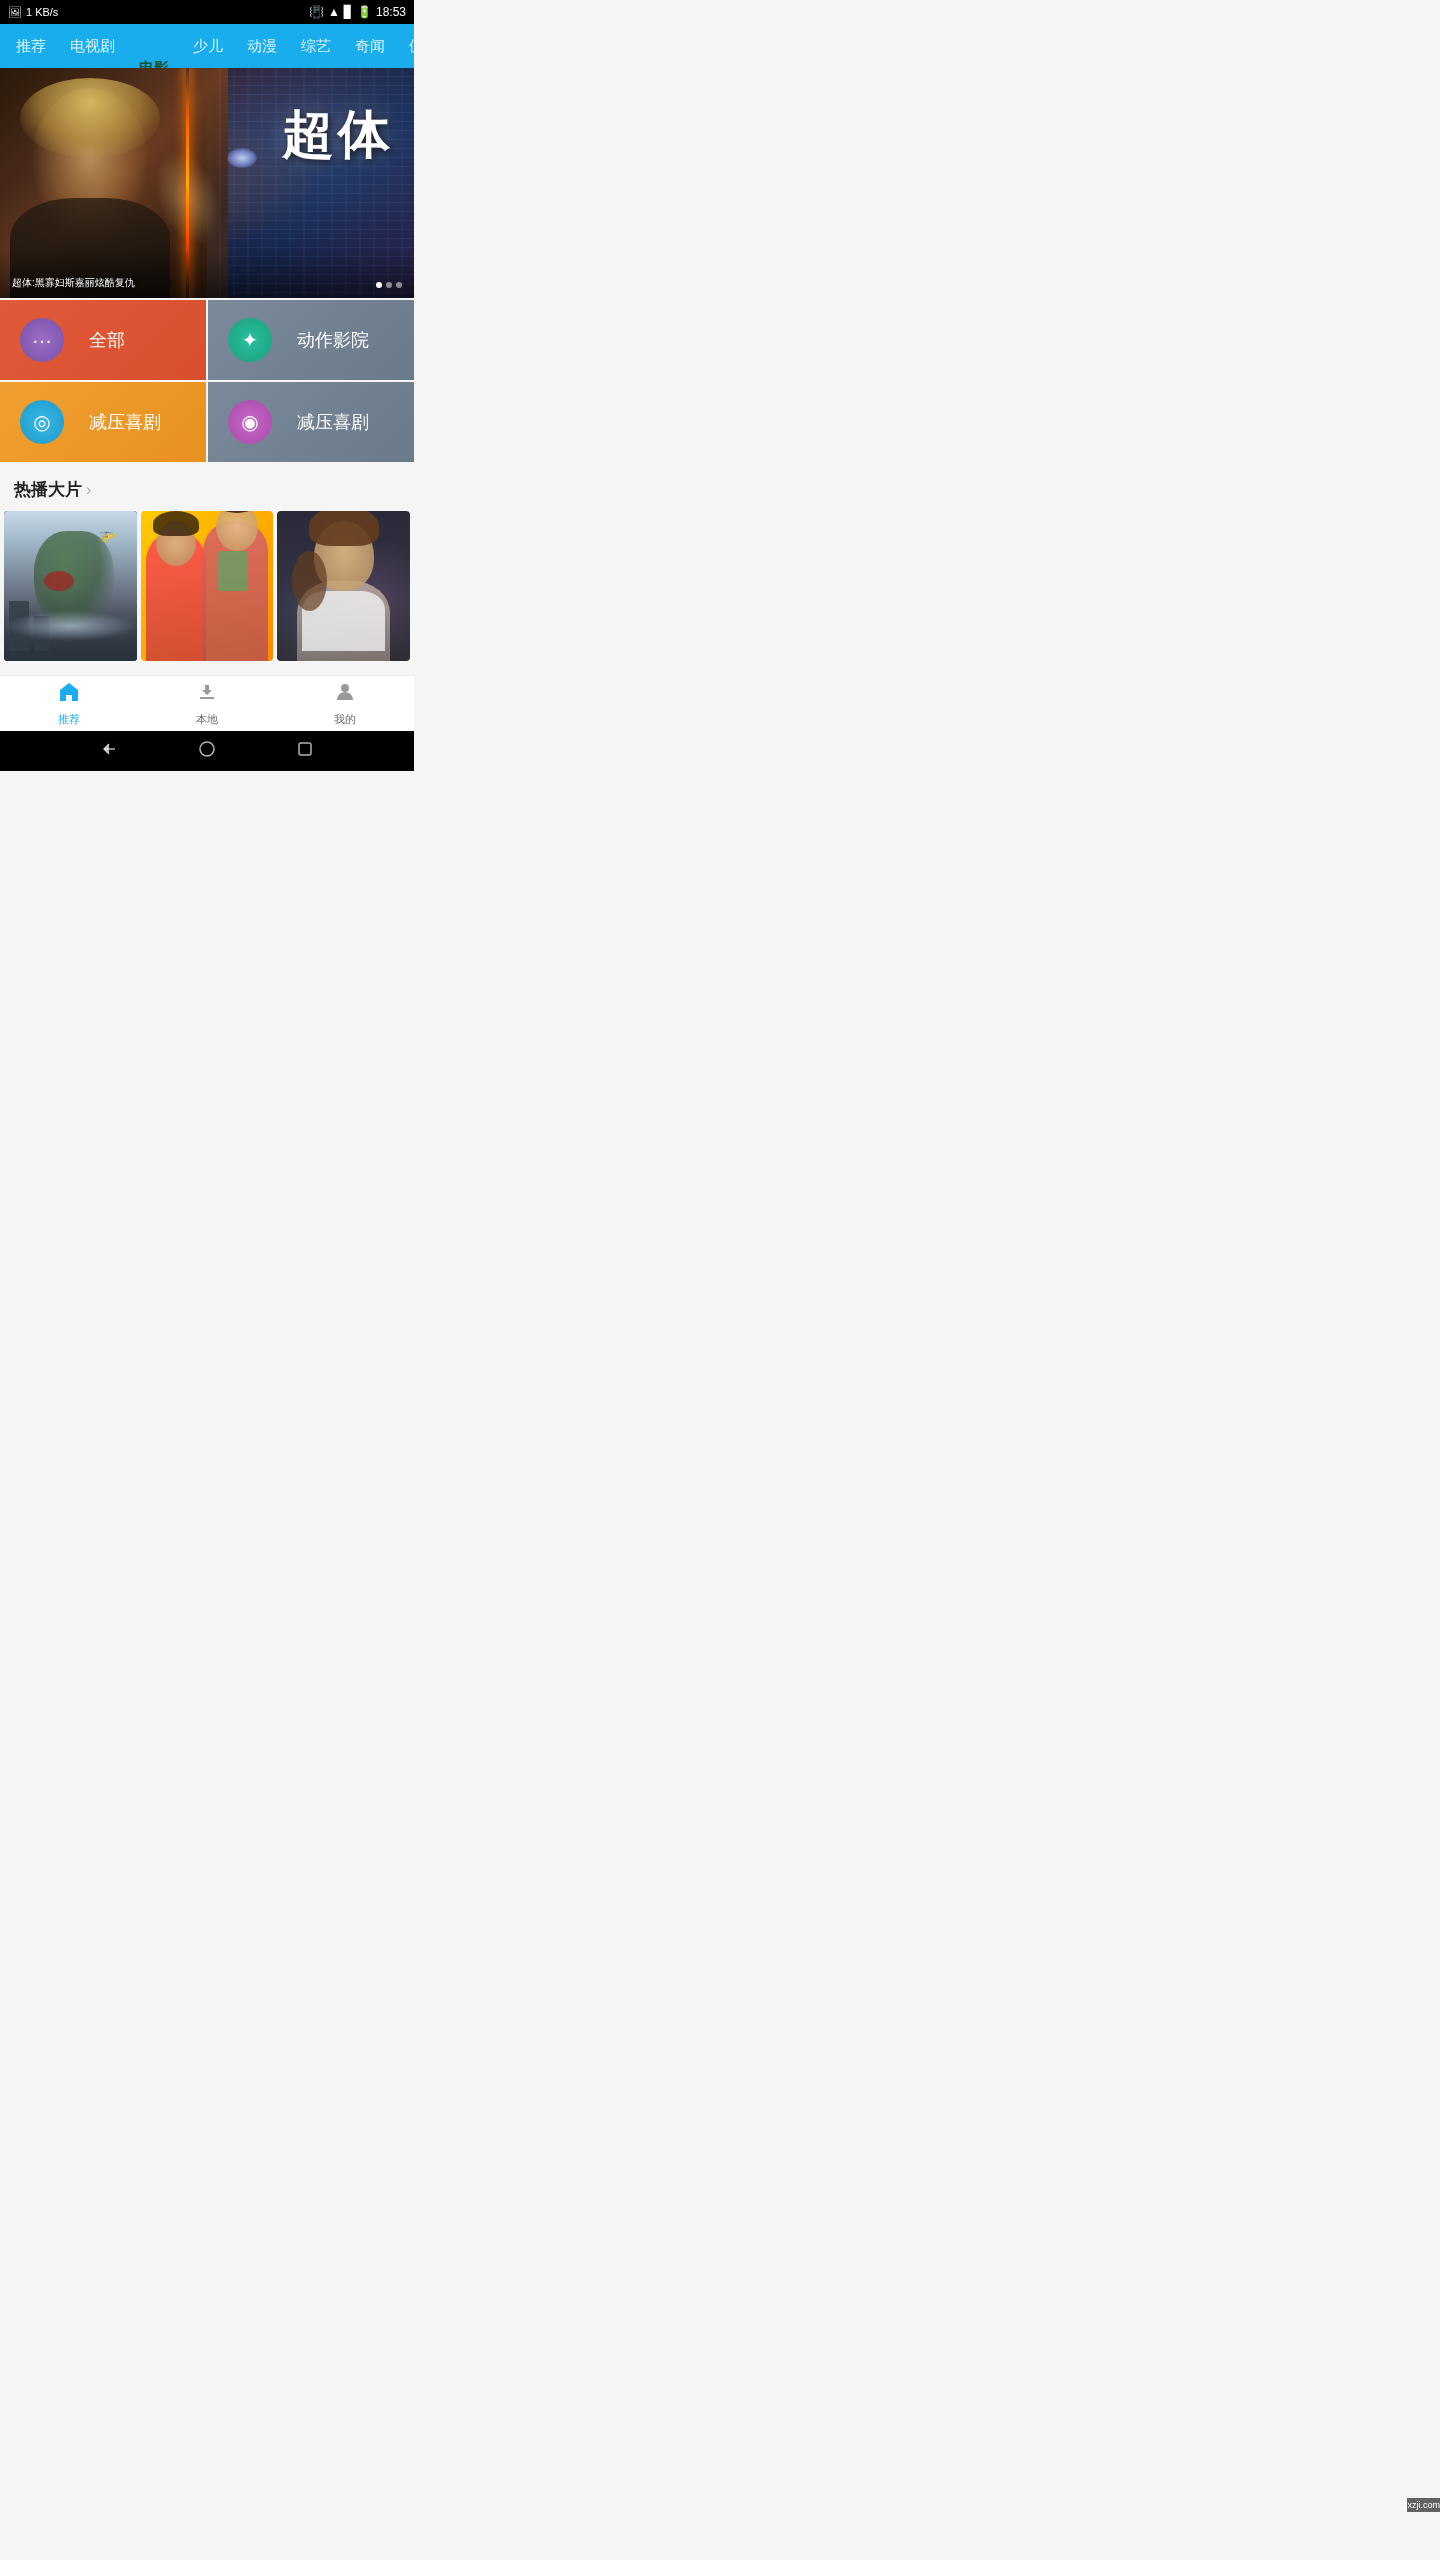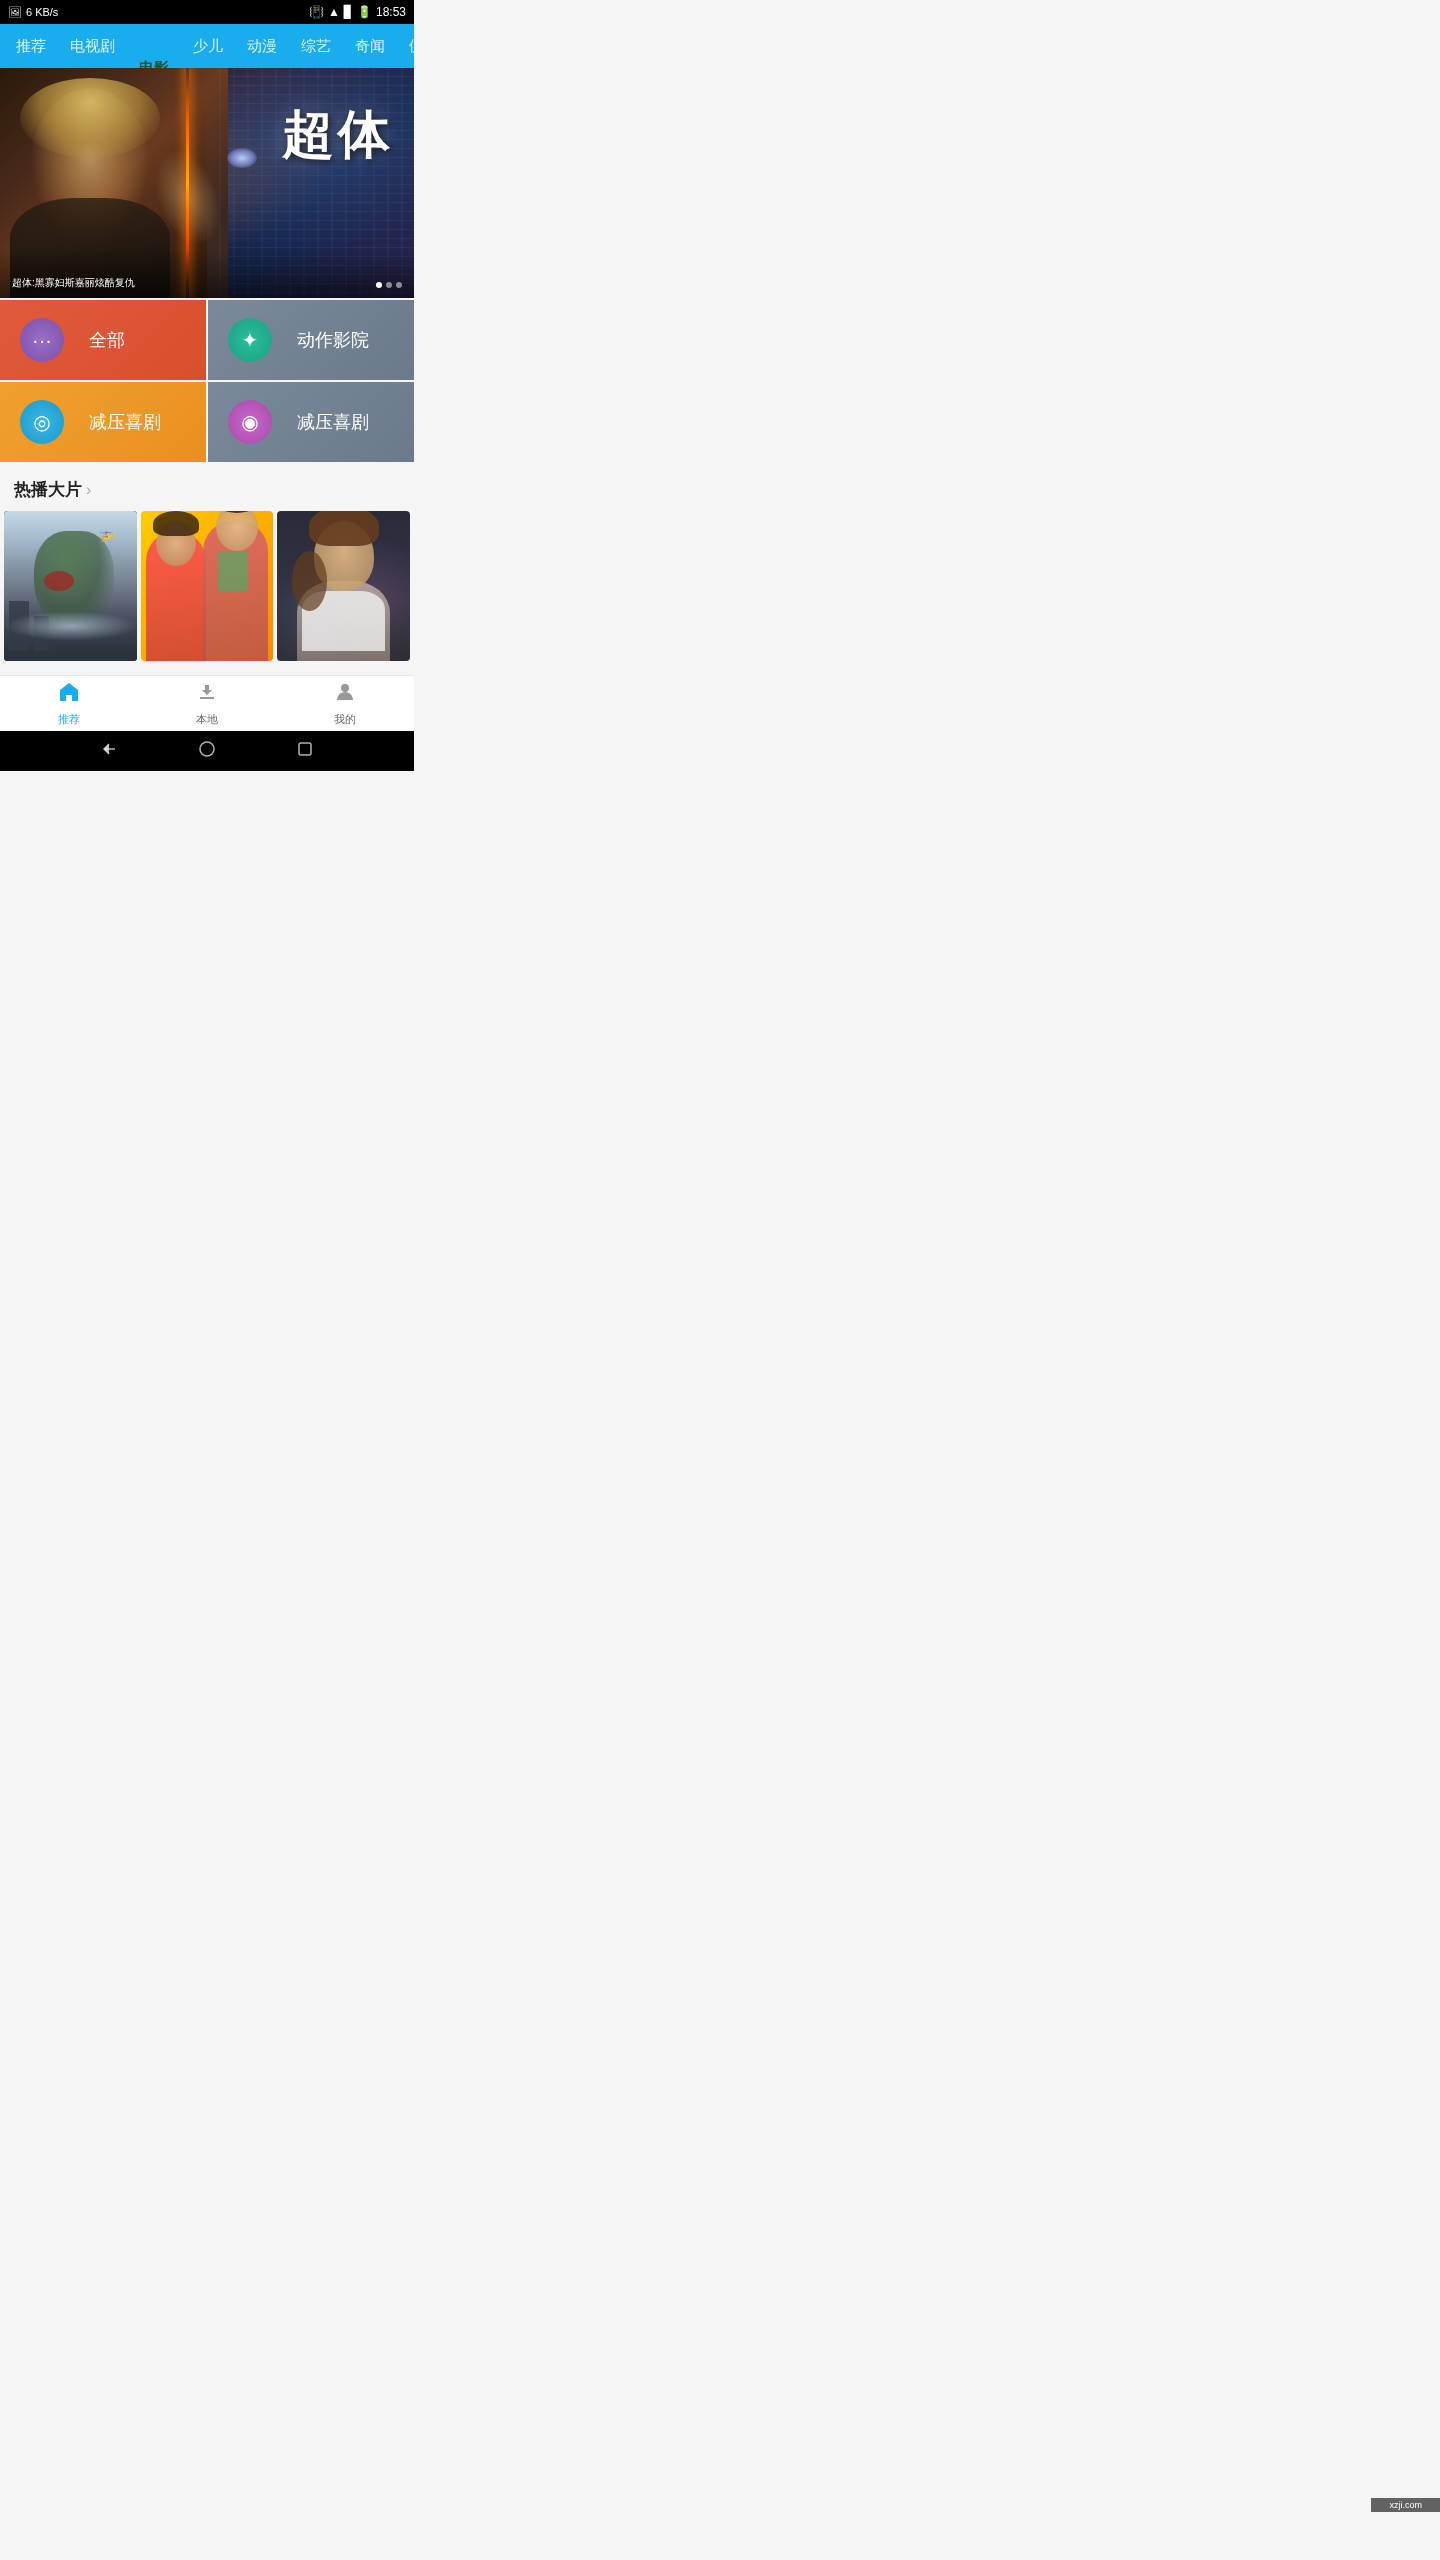--- a/index.html
+++ b/index.html
@@ -279,31 +279,31 @@
     }
 
     
     .watermark {
       position: fixed;
       bottom: 48px;
       right: 0;
       background: rgba(0,0,0,0.6);
       color: #fff;
       font-size: 9px;
-      padding: 2px 18px;
+      padding: 2px 0;
       z-index: 999;
     }
   </style>
 </head>
 <body>
 
 <div class="status-bar">
   <div class="status-left">
     <span>🖼</span>
-    <span>6 KB/s</span>
+    <span>1 KB/s</span>
   </div>
   <div class="status-right">
     <span>📳</span>
     <span>▲</span>
     <span>▊</span>
     <span>🔋</span>
     <span>18:53</span>
   </div>
 </div>
 

